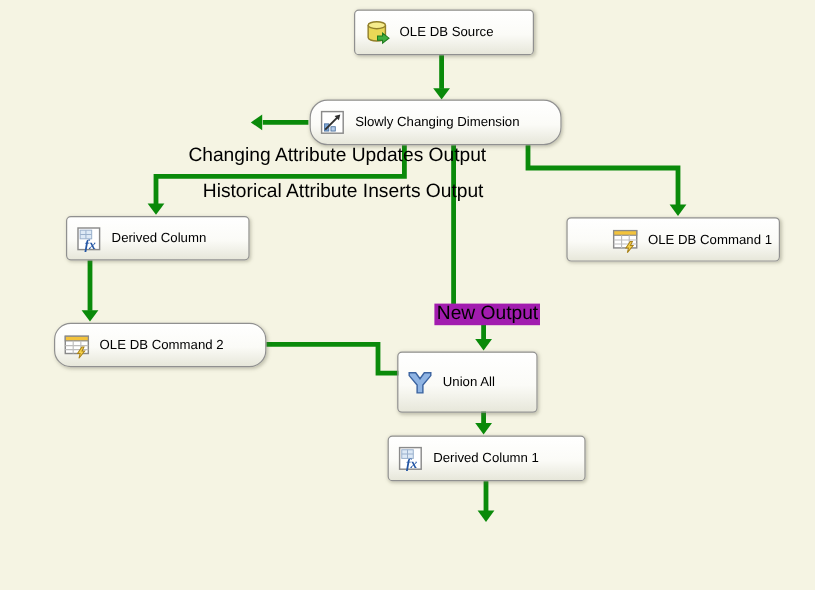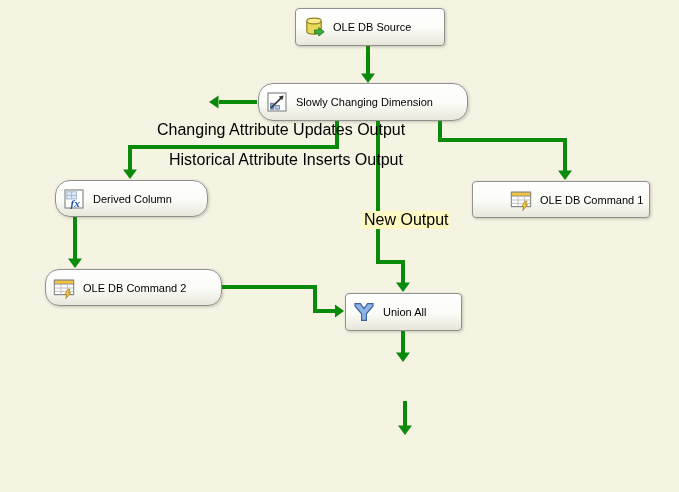--- a/index.html
+++ b/index.html
@@ -27,21 +27,21 @@
     cursor: default;
   }
   .node .icon { width: 24px; height: 24px; flex: 0 0 auto; }
   .node .label { font-size: 11px; color: #000; white-space: nowrap; }
   .edge-label {
     position: absolute;
     font-size: 16px;
     color: #000;
     white-space: nowrap;
   }
-  .edge-label.masked { background: #fef9c3; padding: 0 2px; }
+  .edge-label.masked { background: #a21caf; padding: 0 2px; margin-top: 42px; }
   .defs { position: absolute; width: 0; height: 0; overflow: hidden; }
 </style>
 </head>
 <body>
 
 <svg class="defs" aria-hidden="true">
   <defs>
     <symbol id="sym-db-src" viewBox="0 0 20 20">
       <path d="M4 5 L4 13.5 C4 14.9 6.7 16 10 16 C13.3 16 16 14.9 16 13.5 L16 5" fill="#e9d857" stroke="#93802a" stroke-width="1"></path>
       <ellipse cx="10" cy="5" rx="6" ry="2.4" fill="#f6ec8d" stroke="#93802a"></ellipse>
@@ -117,48 +117,54 @@
   </div>
 
   <div class="node" style="left:258px; top:83px; width:210px; height:38px;border-radius:15px;">
     <svg class="icon" viewBox="0 0 20 20">
         <use href="#sym-scd"></use>
       </svg>
     <span class="label">Slowly Changing Dimension</span>
   </div>
 
 
-  <div class="node" style="left:55px; top:180px; width:153px; height:37px;border-radius:15px;">
+  <div class="node" style="left:55px; top:180px; width:153px; height:37px;">
     <svg class="icon" viewBox="0 0 20 20">
         <use href="#sym-fx"></use>
       </svg>
     <span class="label">Derived Column</span>
   </div>
 
   <div class="node" style="left:472px; top:181px; width:178px; height:37px;padding-left:36px;">
     <svg class="icon" viewBox="0 0 20 20">
         <use href="#sym-cmd"></use>
       </svg>
     <span class="label">OLE DB Command 1</span>
   </div>
 
   <div class="node" style="left:45px; top:269px; width:177px; height:37px;border-radius:14px;">
     <svg class="icon" viewBox="0 0 20 20">
         <use href="#sym-cmd"></use>
       </svg>
     <span class="label">OLE DB Command 2</span>
   </div>
 
-  <div class="node" style="left:345px; top:293px; width:117px; height:38px;">
+  <div class="node" style="left:331px; top:293px; width:117px; height:51px;">
     <svg class="icon" viewBox="0 0 20 20">
         <use href="#sym-union"></use>
       </svg>
     <span class="label">Union All</span>
   </div>
 
+  <div class="node" style="left:323px; top:363px; width:165px; height:38px;">
+    <svg class="icon" viewBox="0 0 20 20">
+        <use href="#sym-fx"></use>
+      </svg>
+    <span class="label">Derived Column 1</span>
+  </div>
 
 
   <div class="edge-label" style="left:157px; top:121px;">Changing Attribute Updates Output</div>
 
   <div class="edge-label" style="left:152px; top:151px;margin-left:17px;">Historical Attribute Inserts Output</div>
 
 
   <div class="edge-label masked" style="left:362px; top:211px;">New Output</div>
 
 </div>

